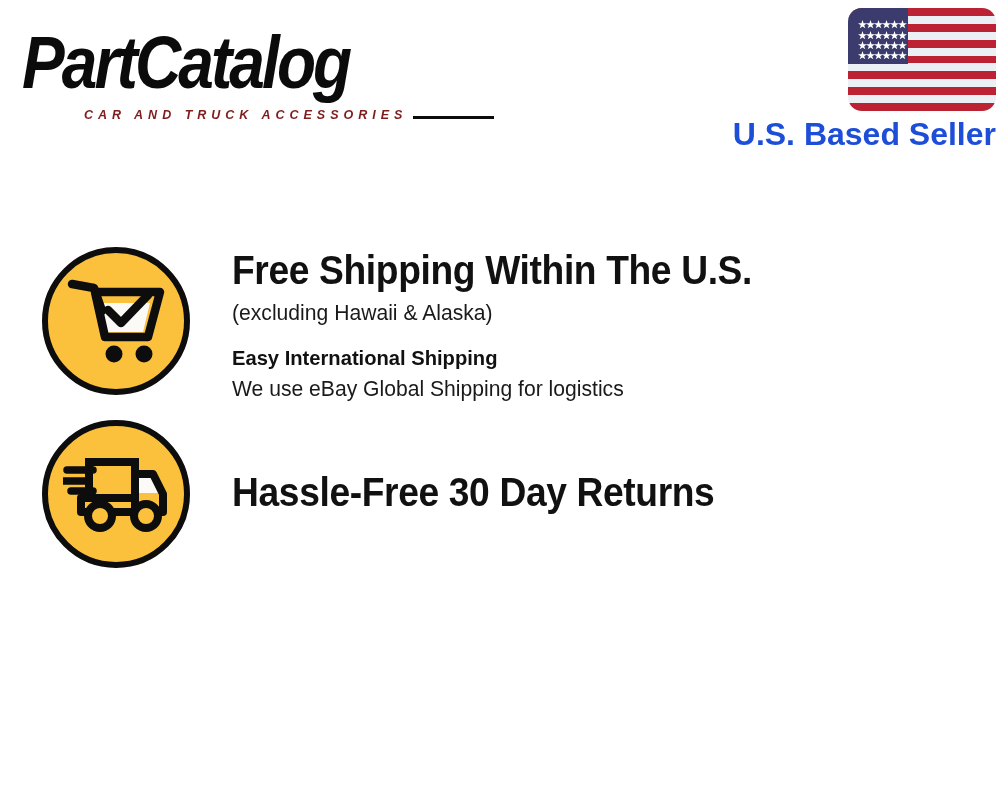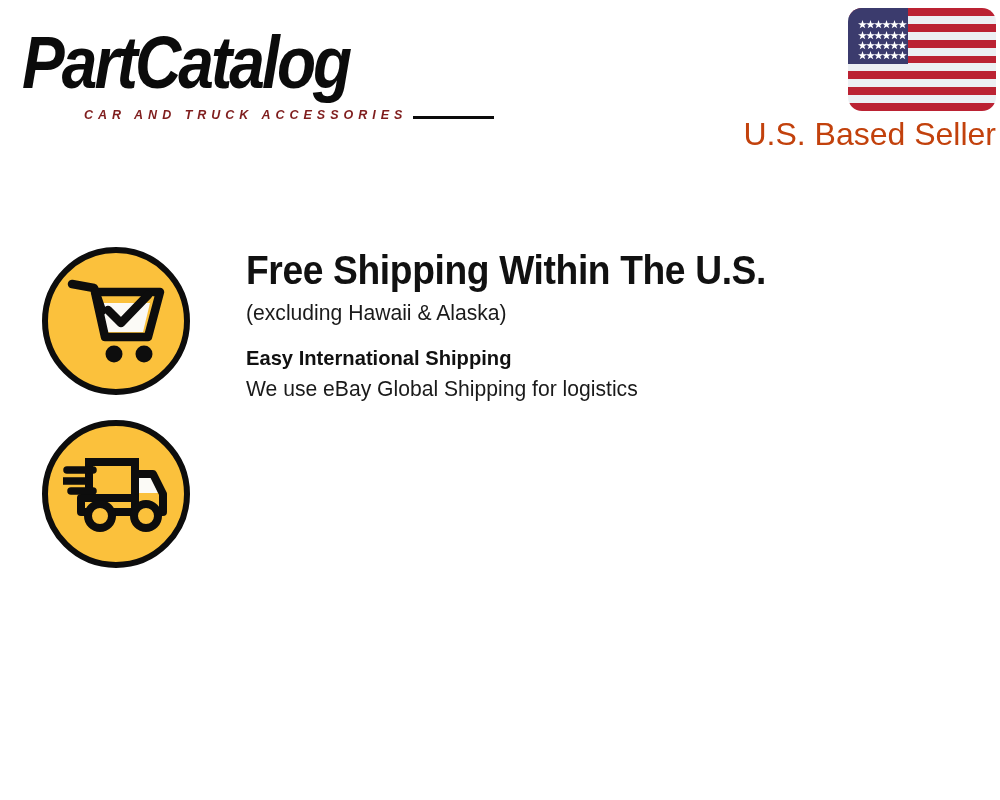--- a/index.html
+++ b/index.html
@@ -134,25 +134,25 @@
     height: 0;
     color: #ffffff;
     font-size: 9px;
     line-height: 9px;
   }
   .flag .star svg { display: block; }
   .seller-text {
     display: block;
     margin-top: 4px;
     font-family: "Liberation Sans", sans-serif;
-    font-weight: 400;
+    font-weight: 700;
     font-size: 32px;
     line-height: 38px;
     letter-spacing: 0px;
-    color: #c2410c;
+    color: #1d4ed8;
     white-space: nowrap;
   }
 
   
   .features {
     position: absolute;
     left: 0;
     top: 0;
     width: 1000px;
     height: 800px;
@@ -178,21 +178,21 @@
     overflow: hidden;
   }
   .icon-badge svg {
     position: absolute;
     left: 50%;
     top: 50%;
     transform: translate(-50%, -50%);
   }
 
   .feature-text {
-    margin-left: 56px;
+    margin-left: 42px;
     padding-top: 0px;
   }
   .feature-1 .feature-text { padding-top: 0px; }
   .feature-2 .feature-text { padding-top: 49px; }
   .feature-3 .feature-text { padding-top: 49px; }
 
   .headline {
     font-family: "Liberation Sans", sans-serif;
     font-weight: 700;
     font-size: 40px;
@@ -442,17 +442,20 @@
           <path d="M18 44 L72 44 L72 58 L18 58 Z" fill="none" stroke="#0d0d0d" stroke-width="8" stroke-linejoin="round"></path>
 
           <line x1="4" y1="16" x2="30" y2="16" stroke="#0d0d0d" stroke-width="7.5" stroke-linecap="round"></line>
           <line x1="0" y1="27" x2="26" y2="27" stroke="#0d0d0d" stroke-width="7.5" stroke-linecap="round"></line>
           <line x1="8" y1="37" x2="30" y2="37" stroke="#0d0d0d" stroke-width="7.5" stroke-linecap="round"></line>
 
           <circle cx="37" cy="62" r="12" fill="#fbc13c" stroke="#0d0d0d" stroke-width="8"></circle>
           <circle cx="83" cy="62" r="12" fill="#fbc13c" stroke="#0d0d0d" stroke-width="8"></circle>
         </svg>
       </div>
+      <div class="feature-text">
+        <div class="headline">Hassle-Free 30 Day Returns</div>
+      </div>
     </div>
 
 
   </div>
 </div>
 
 </body></html>

